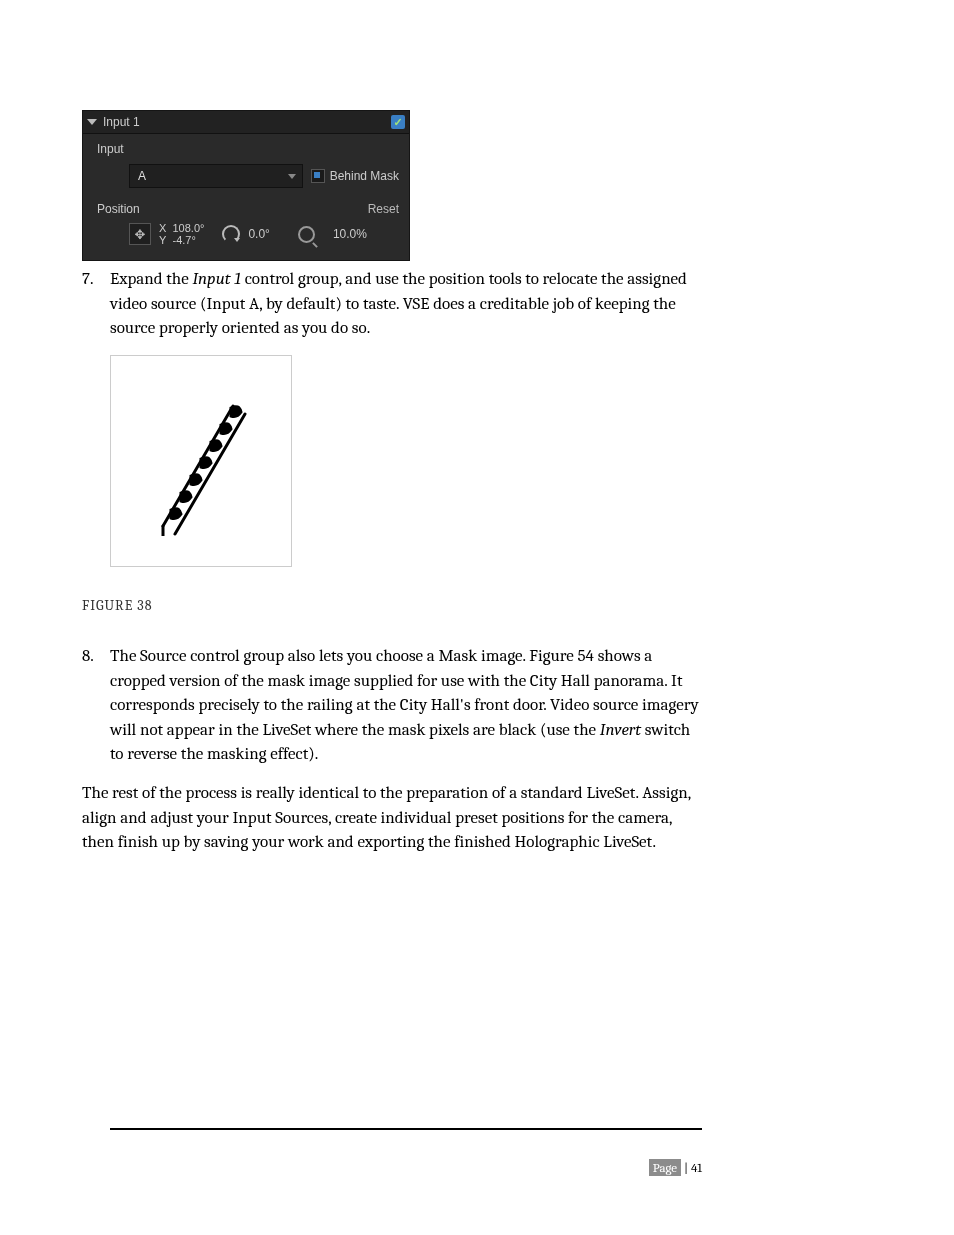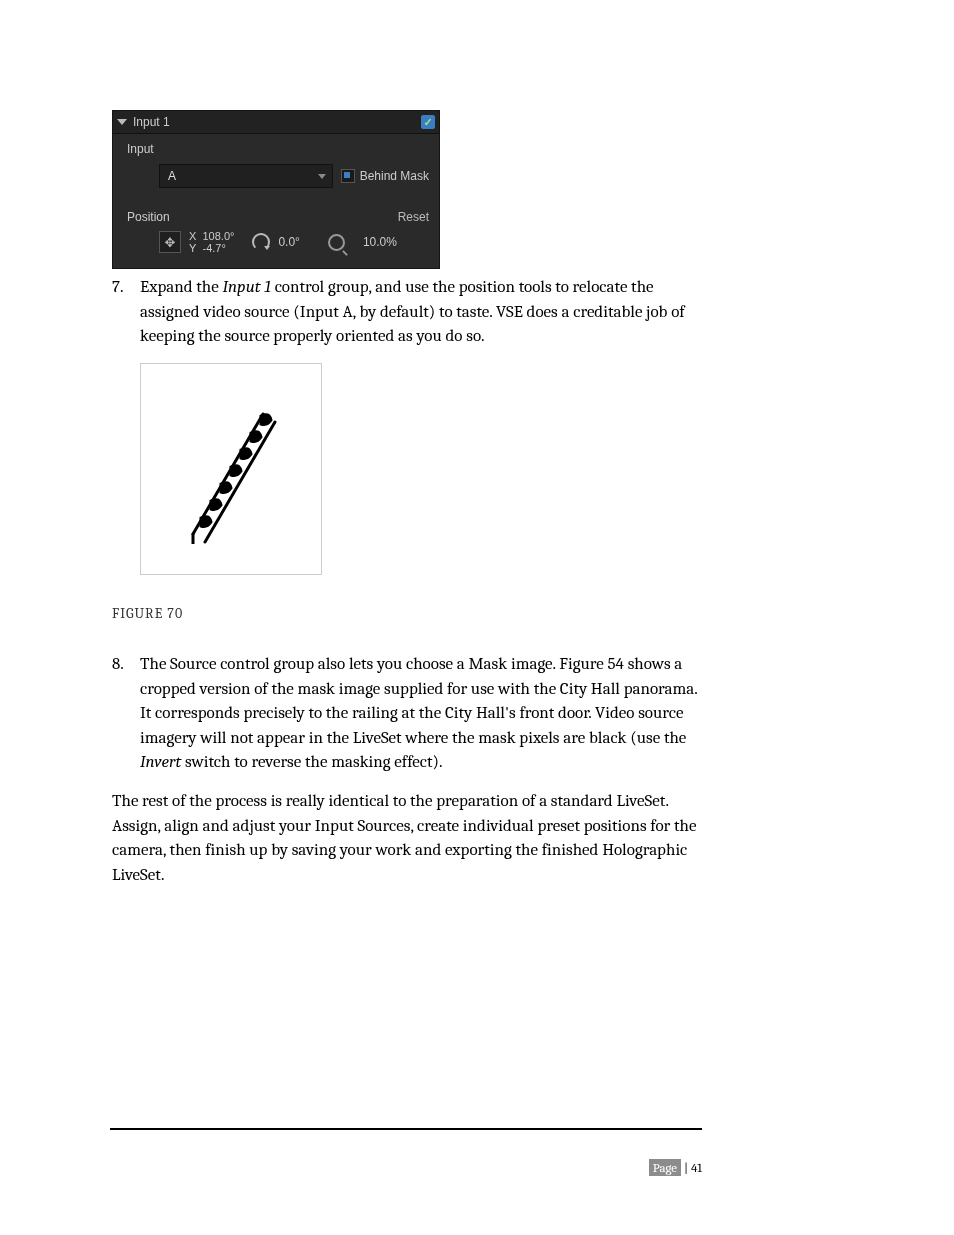--- a/index.html
+++ b/index.html
@@ -1,16 +1,16 @@
 <!DOCTYPE html>
 <html><head>
 <meta charset="utf-8">
 <style>
   html,body{margin:0;padding:0;background:#fff;font-family:Cambria,Georgia,'Times New Roman',serif;color:#000}
-  .page{width:792px;height:1235px;position:relative;box-sizing:border-box;padding:60px 90px 50px 112px}
+  .page{width:792px;height:1235px;position:relative;box-sizing:border-box;padding:60px 90px 50px 82px}
   .rule{position:absolute;left:110px;right:90px;bottom:105px;border-top:2px solid #000}
   .pageno{position:absolute;right:90px;bottom:60px;font-size:13px}
   .pageno .lbl{background:#8c8c8c;color:#fff;padding:1px 4px}
   .fig-caption{font-size:14px;letter-spacing:1px;margin:14px 0 18px 0;color:#333}
   ol.doc{list-style:none;padding:0;margin:0}
   ol.doc>li{display:flex;margin:6px 0 14px 0;font-size:17px;line-height:1.45}
   ol.doc>li .num{width:28px;flex:0 0 28px}
   ol.doc>li .txt{flex:1}
   .para{font-size:17px;line-height:1.45;margin:8px 0}
   .italic{font-style:italic}
@@ -18,21 +18,21 @@
   .panel1{width:326px;background:#2a2a2a;border:1px solid #151515;color:#ccc;font-family:'Segoe UI',Arial,sans-serif;font-size:12px;margin-top:50px}
   .p1-hdr{display:flex;align-items:center;height:22px;background:#222;border-bottom:1px solid #111;padding:0 4px}
   .p1-hdr .tri{width:0;height:0;border-left:5px solid transparent;border-right:5px solid transparent;border-top:6px solid #bbb;margin-right:6px}
   .p1-hdr .chk{margin-left:auto;width:14px;height:14px;background:#3a7fc4;border-radius:2px;display:flex;align-items:center;justify-content:center;color:#9fe27a;font-size:11px;font-weight:bold}
   .p1-body{padding:8px 10px 14px 14px}
   .row{display:flex;align-items:center;margin:4px 0}
   .src-drop{flex:1;height:22px;background:#202020;border:1px solid #111;display:flex;align-items:center;padding:0 8px;color:#ddd;margin-right:8px;position:relative;margin-left:32px}
   .src-drop .dd{position:absolute;right:6px;width:0;height:0;border-left:4px solid transparent;border-right:4px solid transparent;border-top:5px solid #888}
   .cb{width:12px;height:12px;border:1px solid #555;background:#1a1a1a;margin-right:5px;display:inline-block;position:relative}
   .cb::after{content:"";position:absolute;left:2px;top:2px;width:6px;height:6px;background:#3a7fc4}
-  .posrow{display:flex;justify-content:space-between;margin-top:22px}
+  .posrow{display:flex;justify-content:space-between;margin-top:14px}
   .ctrls{display:flex;align-items:center;gap:8px;margin-top:6px;margin-left:32px}
   .movebox{width:20px;height:20px;border:1px solid #555;background:#1f1f1f;display:flex;align-items:center;justify-content:center;color:#bbb;font-size:13px}
   .xy{font-size:11px;line-height:12px}
   .xy div{white-space:nowrap}
   .roticon{width:14px;height:14px;border:2px solid #bbb;border-radius:50%;border-bottom-color:transparent;position:relative}
   .roticon::after{content:"";position:absolute;right:-2px;bottom:-1px;width:0;height:0;border-top:4px solid #bbb;border-left:3px solid transparent;border-right:3px solid transparent}
   .mag{width:13px;height:13px;border:2px solid #999;border-radius:50%;position:relative}
   .mag::after{content:"";position:absolute;right:-5px;bottom:-5px;width:6px;height:2px;background:#999;transform:rotate(45deg)}
   
   .panel2{width:180px;height:210px;border:1px solid #ccc;background:#fff;display:flex;align-items:center;justify-content:center;margin-top:8px}
@@ -95,21 +95,21 @@
         <path d="M30 115 q6 2 10 -4 q-2 -8 -10 -4 z" fill="#000"></path>
         <path d="M40 98  q6 2 10 -4 q-2 -8 -10 -4 z" fill="#000"></path>
         <path d="M50 81  q6 2 10 -4 q-2 -8 -10 -4 z" fill="#000"></path>
         <path d="M60 64  q6 2 10 -4 q-2 -8 -10 -4 z" fill="#000"></path>
         <path d="M70 47  q6 2 10 -4 q-2 -8 -10 -4 z" fill="#000"></path>
         <path d="M80 30  q6 2 10 -4 q-2 -8 -10 -4 z" fill="#000"></path>
       </g>
     </svg>
   </div>
 
-  <div class="fig-caption" style="margin-top:30px;margin-bottom:30px">FIGURE 70</div>
+  <div class="fig-caption" style="margin-top:30px;margin-bottom:30px">FIGURE 38</div>
 
   <ol class="doc">
     <li>
       <span class="num">8.</span>
       <span class="txt"><span>The Source control group also lets you choose a Mask image.  Figure 54 shows a cropped version of the mask image supplied for use with the City Hall panorama.  It corresponds precisely to the railing at the City Hall's front door.  Video source imagery will not appear in the LiveSet where the mask pixels are black (use the </span><span class="italic">Invert</span><span> switch to reverse the masking effect).</span></span>
     </li>
   </ol>
 
   <p class="para">The rest of the process is really identical to the preparation of a standard LiveSet.  Assign, align and adjust your Input Sources, create individual preset positions for the camera, then finish up by saving your work and exporting the finished Holographic LiveSet.</p>
 

